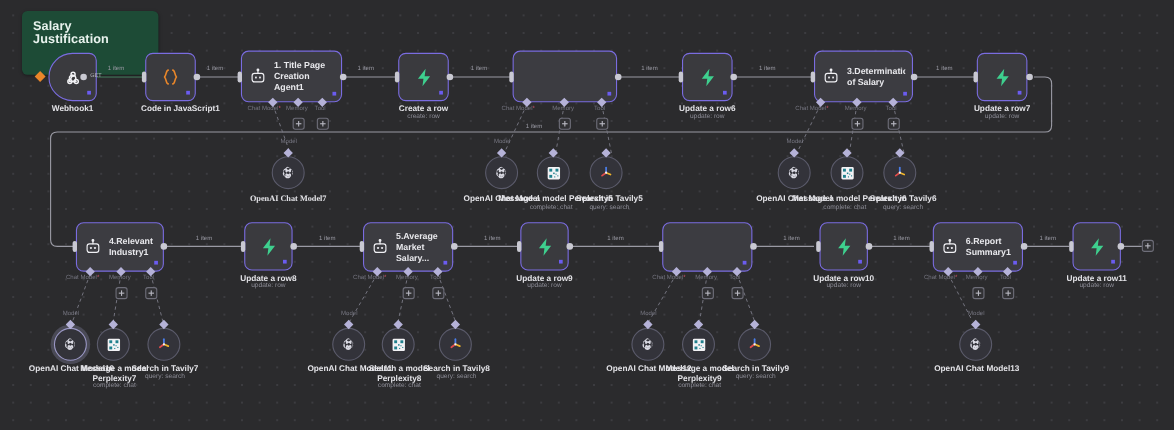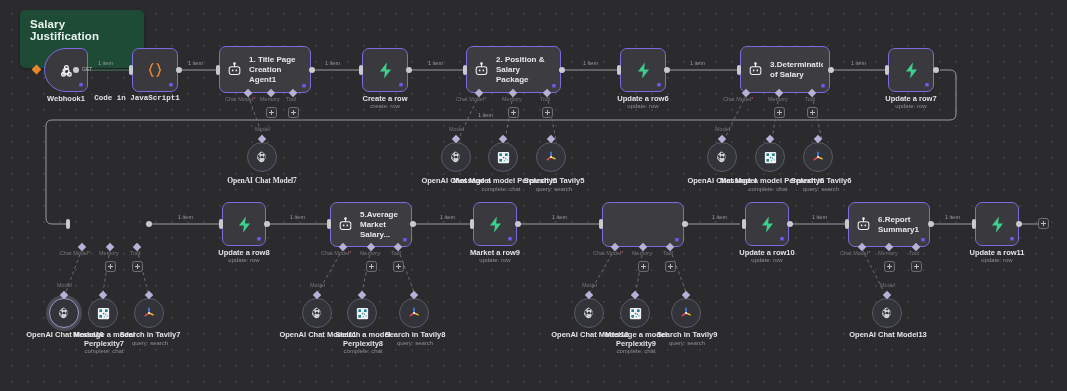--- a/index.html
+++ b/index.html
@@ -305,21 +305,21 @@
     <span>
       <svg class="icn" width="20" height="20" viewBox="0 0 24 24" fill="none" stroke="#e8862a" stroke-width="1.8" stroke-linecap="round" stroke-linejoin="round">
         <path d="M9.5 4.5C7 4.5 7.6 10 5.5 12c2.1 2 1.5 7.5 4 7.5"></path>
         <path d="M14.5 4.5C17 4.5 16.4 10 18.5 12c-2.1 2-1.5 7.5-4 7.5"></path>
       </svg>
     </span>
     <div class="badge">■</div>
   </div>
   <div class="port-in" style="left:129px; top:65px;"></div>
   <div class="port" style="left:176px; top:67px;"></div>
-  <div class="caption" style="left:87px; top:94px; width:100px;font-family:Liberation Mono, monospace;">Code in JavaScript1</div>
+  <div class="caption" style="left:114px; top:94px; width:100px;">Code in JavaScript1</div>
   <div class="item-label" style="left:188px; top:60px;">1 item</div>
 
   <div class="node agent" style="left:219px; top:46px; width:92px; height:47px;">
     <div class="agent-inner">
       <span>
         <svg class="icn" width="17" height="17" viewBox="0 0 24 24" fill="none" stroke="#f0f0f4" stroke-width="1.5">
           <rect x="4.5" y="8" width="15" height="11" rx="3"></rect>
           <path d="M12 4.5v3.5" stroke-linecap="round"></path>
           <circle cx="12" cy="3.6" r="1.1" fill="#f0f0f4"></circle>
           <rect x="8.3" y="12" width="2.2" height="2.6" rx=".6" fill="#f0f0f4" stroke="none"></rect>
@@ -352,32 +352,20 @@
     </span>
     <div class="badge">■</div>
   </div>
   <div class="port-in" style="left:359px; top:65px;"></div>
   <div class="port" style="left:406px; top:67px;"></div>
   <div class="caption" style="left:335px; top:94px; width:100px;">Create a row</div>
   <div class="subcaption" style="left:335px; top:103px; width:100px;">create: row</div>
   <div class="item-label" style="left:428px; top:60px;">1 item</div>
 
   <div class="node agent" style="left:466px; top:46px; width:95px; height:47px;">
-    <div class="agent-inner">
-      <span>
-        <svg class="icn" width="17" height="17" viewBox="0 0 24 24" fill="none" stroke="#f0f0f4" stroke-width="1.5">
-          <rect x="4.5" y="8" width="15" height="11" rx="3"></rect>
-          <path d="M12 4.5v3.5" stroke-linecap="round"></path>
-          <circle cx="12" cy="3.6" r="1.1" fill="#f0f0f4"></circle>
-          <rect x="8.3" y="12" width="2.2" height="2.6" rx=".6" fill="#f0f0f4" stroke="none"></rect>
-          <rect x="13.5" y="12" width="2.2" height="2.6" rx=".6" fill="#f0f0f4" stroke="none"></rect>
-        </svg>
-      </span>
-      <div class="node-title">2. Position &amp; Salary Package</div>
-    </div>
     <div class="badge">■</div>
   </div>
   <div class="port-in" style="left:463px; top:65px;"></div>
   <div class="port" style="left:559px; top:67px;"></div>
   <div class="diamond" style="left:476px; top:90px;"></div>
   <div class="diamond" style="left:510px; top:90px;"></div>
   <div class="diamond" style="left:544px; top:90px;"></div>
   <div class="subport-label" style="left:456px; top:96px;">
     <span>Chat Model</span><span class="req-star">*</span>
   </div>
@@ -538,20 +526,35 @@
           <path d="M12 12 12 5" stroke="#4a7de8"></path>
           <path d="M12 12 6.5 16" stroke="#e24c4c"></path>
           <path d="M12 12 18 14.5" stroke="#f0b42a"></path>
           <circle cx="12" cy="12" r="1.5" fill="#f0f0f4" stroke="none"></circle>
         </svg>
     </span>
   </div>
   <div class="subcap" style="left:778px; top:176px; width:86px;">Search in Tavily6</div>
   <div class="subcap2" style="left:778px; top:186px; width:86px;">query: search</div>
 
+  <div class="node agent" style="left:69px; top:202px; width:80px; height:45px;">
+    <div class="agent-inner">
+      <span>
+        <svg class="icn" width="17" height="17" viewBox="0 0 24 24" fill="none" stroke="#f0f0f4" stroke-width="1.5">
+          <rect x="4.5" y="8" width="15" height="11" rx="3"></rect>
+            <path d="M12 4.5v3.5" stroke-linecap="round"></path>
+            <circle cx="12" cy="3.6" r="1.1" fill="#f0f0f4"></circle>
+          <rect x="8.3" y="12" width="2.2" height="2.6" rx=".6" fill="#f0f0f4" stroke="none"></rect>
+            <rect x="13.5" y="12" width="2.2" height="2.6" rx=".6" fill="#f0f0f4" stroke="none"></rect>
+        </svg>
+      </span>
+      <div class="node-title">4.Relevant Industry1</div>
+    </div>
+    <div class="badge">■</div>
+  </div>
   <div class="port-in" style="left:66px; top:219px;"></div>
   <div class="port" style="left:146px; top:221px;"></div>
   <div class="diamond" style="left:79px; top:244px;"></div>
   <div class="diamond" style="left:107px; top:244px;"></div>
   <div class="diamond" style="left:134px; top:244px;"></div>
   <div class="subport-label" style="left:60px; top:250px;">
     <span>Chat Model</span><span class="req-star">*</span>
   </div>
   <div class="subport-label" style="left:99px; top:250px;">Memory</div>
   <div class="subport-label" style="left:130px; top:250px;">Tool</div>
@@ -605,21 +608,21 @@
   <div class="node action" style="left:473px; top:202px; width:44px; height:44px;">
     <span>
         <svg class="icn" width="19" height="19" viewBox="0 0 24 24">
           <path d="M13.8 2 5 13.4h6.3L10.2 22 19 10.6h-6.3z" fill="#3ecf8e"></path>
         </svg>
       </span>
     <div class="badge">■</div>
   </div>
   <div class="port-in" style="left:470px; top:219px;"></div>
   <div class="port" style="left:515px; top:221px;"></div>
-  <div class="caption" style="left:445px; top:248px; width:100px;">Market a row9</div>
+  <div class="caption" style="left:445px; top:248px; width:100px;">Update a row9</div>
   <div class="subcaption" style="left:445px; top:257px; width:100px;">update: row</div>
   <div class="item-label" style="left:552px; top:214px;">1 item</div>
 
   <div class="node agent" style="left:602px; top:202px; width:82px; height:45px;">
     <div class="badge">■</div>
   </div>
   <div class="port-in" style="left:599px; top:219px;"></div>
   <div class="port" style="left:682px; top:221px;"></div>
   <div class="diamond" style="left:612px; top:244px;"></div>
   <div class="diamond" style="left:640px; top:244px;"></div>

